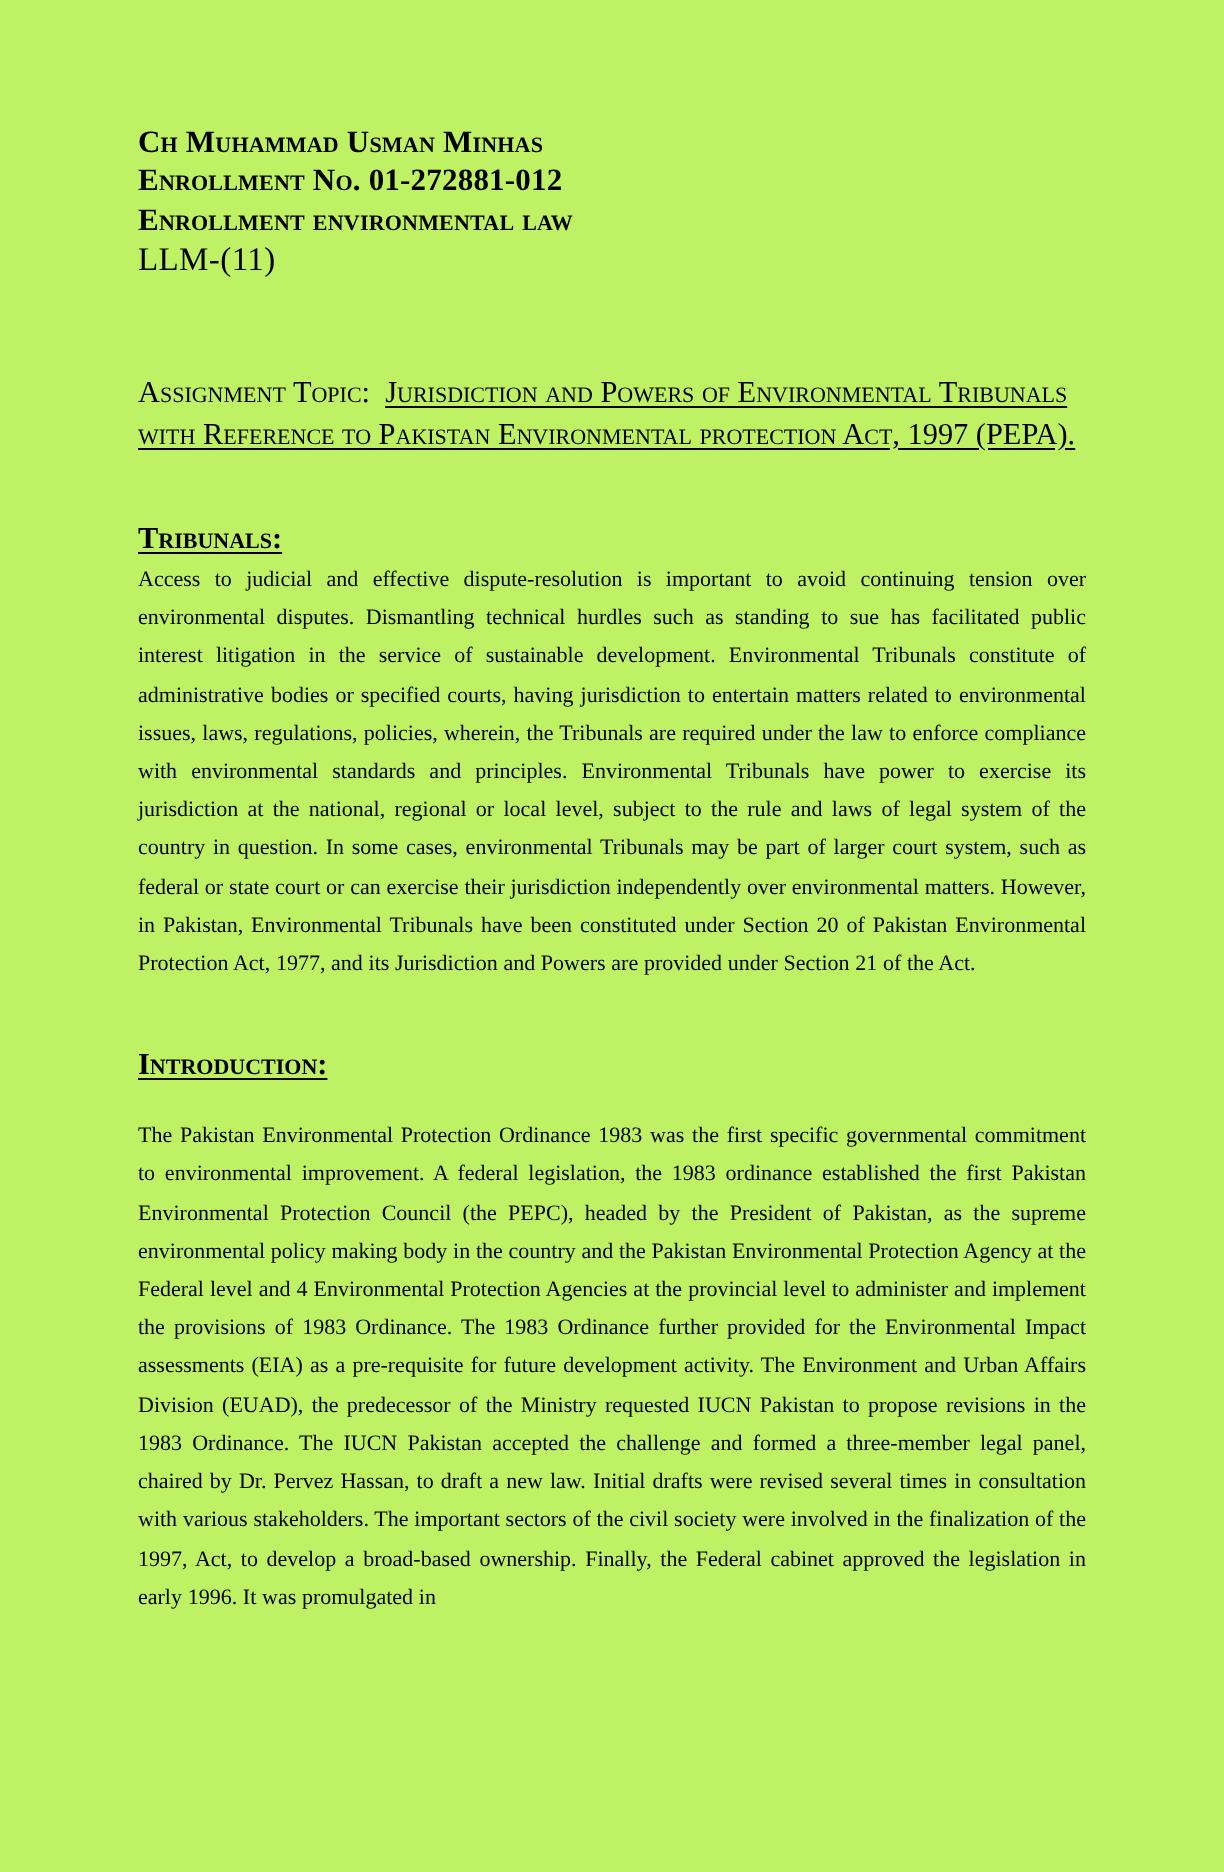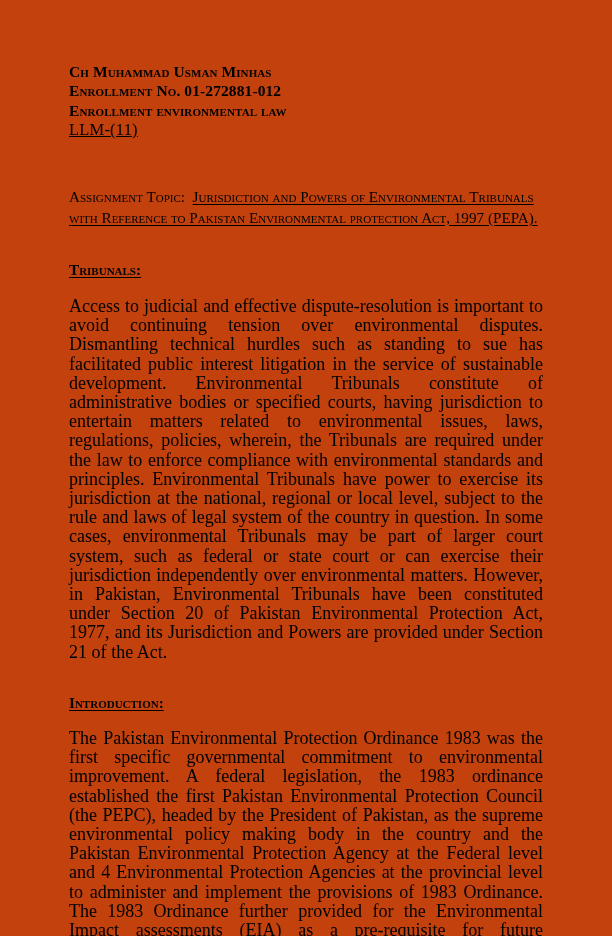--- a/index.html
+++ b/index.html
@@ -10,21 +10,21 @@
   }
   body {
     font-family: "Liberation Serif", "DejaVu Serif", serif;
     color: #000000;
     -webkit-font-smoothing: antialiased;
   }
   .page {
     position: relative;
     width: 612px;
     height: 936px;
-    background: #c2410c;
+    background: #bef264;
     overflow: hidden;
     box-sizing: border-box;
   }
   .content {
     position: absolute;
     left: 69px;
     top: 62px;
     width: 474px;
   }
 
@@ -40,21 +40,20 @@
     line-height: 19.4px;
     white-space: nowrap;
   }
   .id-line-plain {
     font-variant: normal;
     font-weight: normal;
     font-size: 16.5px;
     line-height: 20px;
     letter-spacing: 0.2px;
     white-space: nowrap;
-    text-decoration: underline;
   }
 
   
   .topic-block {
     margin-top: 47px;
     font-variant: small-caps;
     font-weight: normal;
     font-size: 15.2px;
     line-height: 20.4px;
     text-align: left;
@@ -75,22 +74,22 @@
     line-height: 20px;
     text-decoration: underline;
     text-underline-offset: 2px;
     display: inline-block;
   }
   .heading-abstract-wrap { margin-top: 32px; }
   .heading-intro-wrap { margin-top: 31px; }
 
   
   .body-para {
-    margin: 17px 0 0 0;
-    font-size: 18px;
+    margin: 1px 0 0 0;
+    font-size: 11px;
     line-height: 19.2px;
     text-align: justify;
     text-justify: inter-word;
     hyphens: none;
     word-spacing: 0.1px;
   }
   .body-para.tight { margin-top: 16px; }
 </style>
 </head>
 <body>

